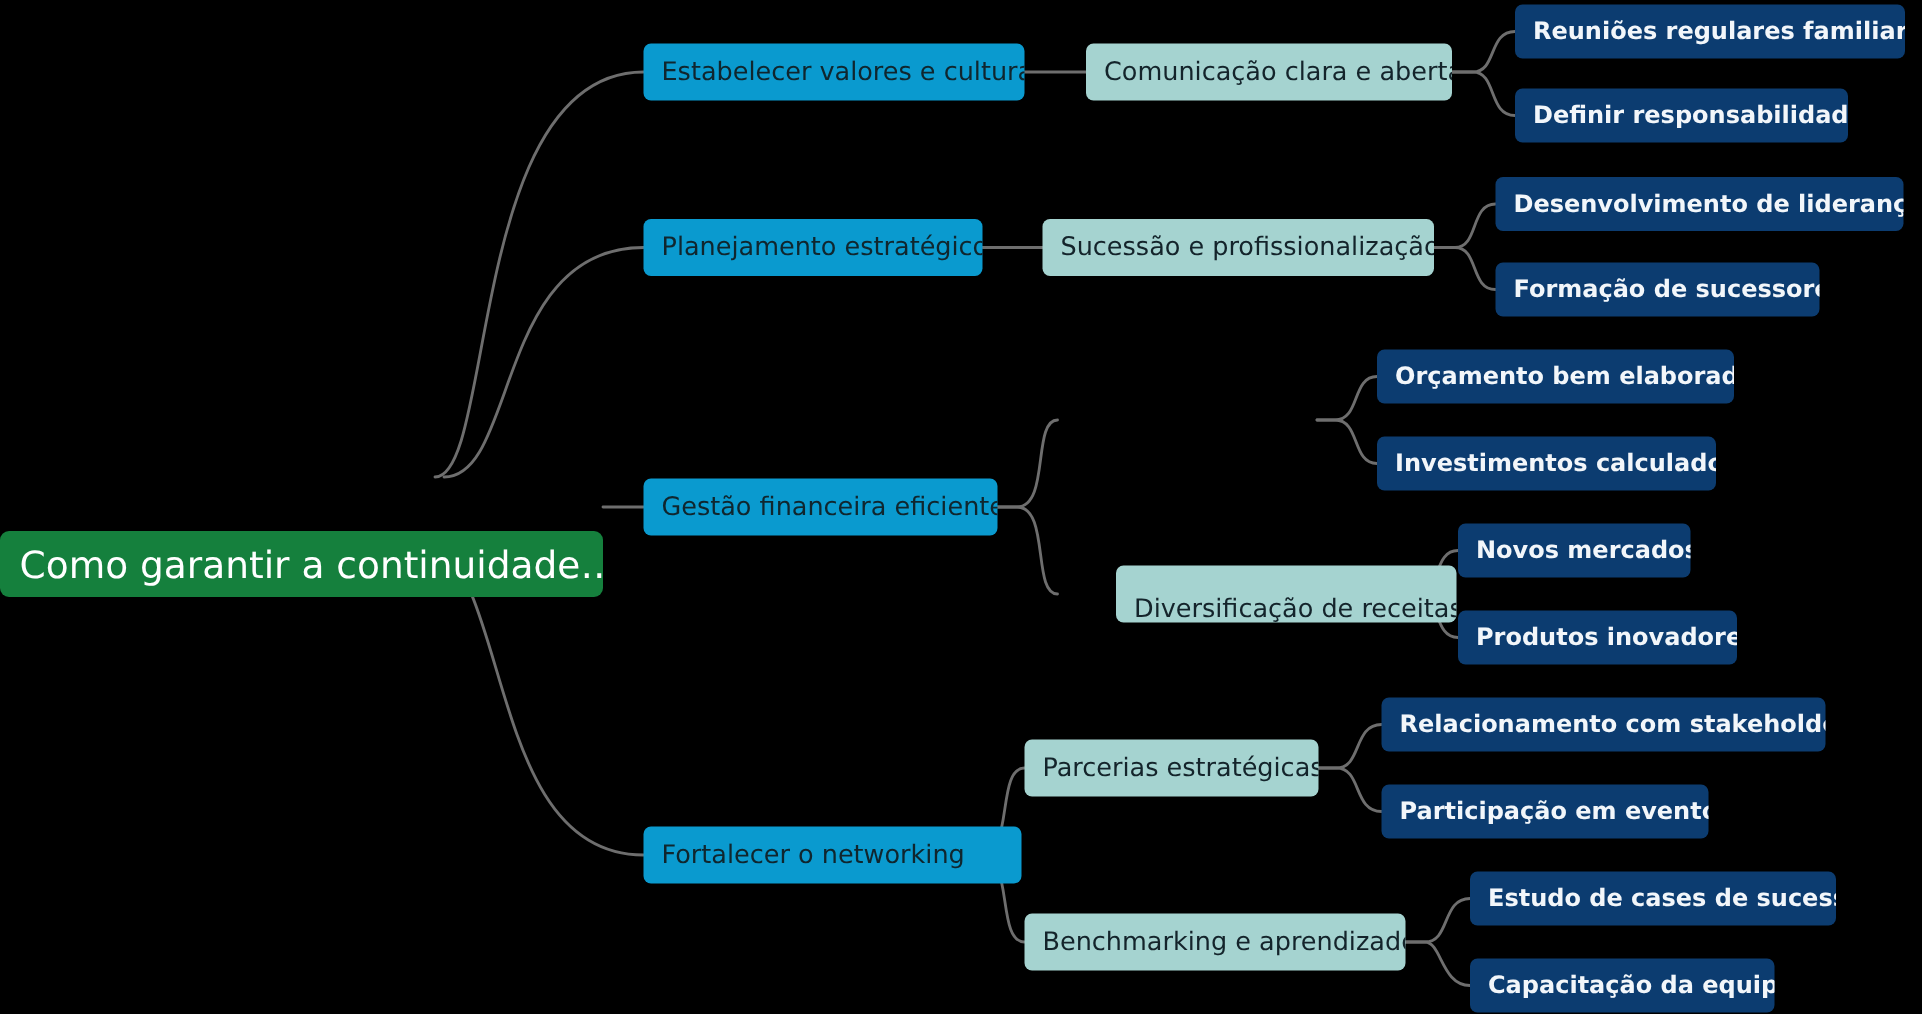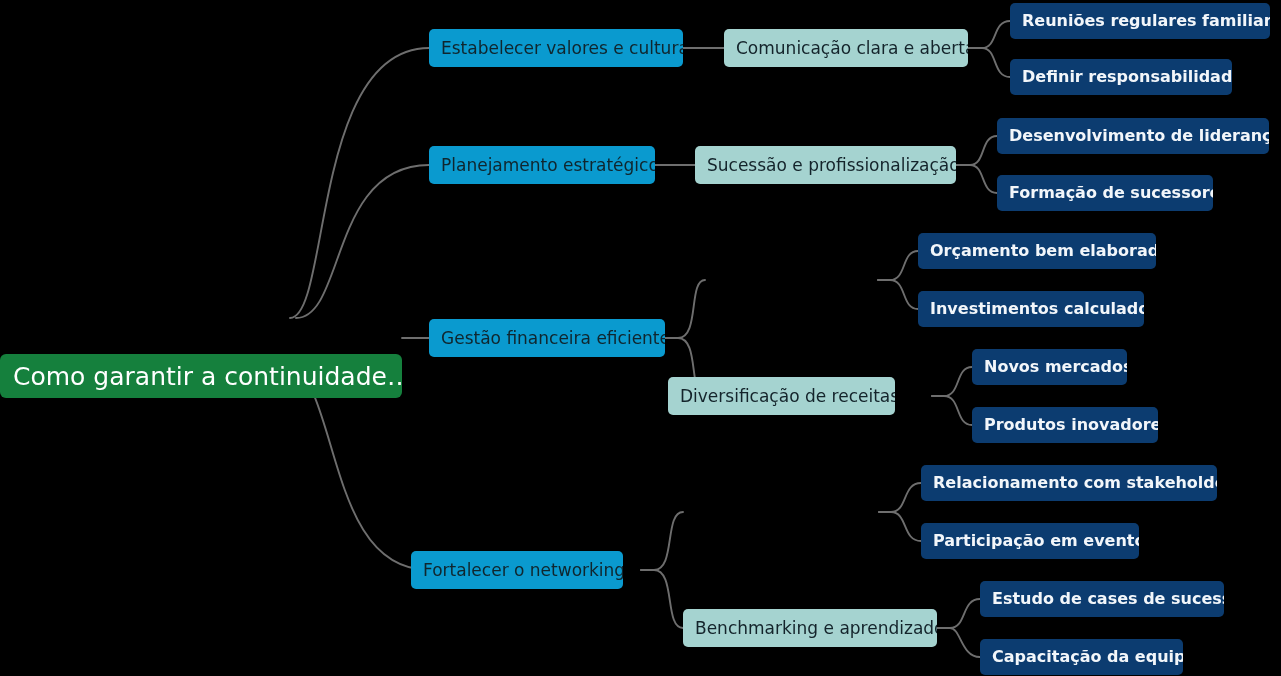--- a/index.html
+++ b/index.html
@@ -142,32 +142,35 @@
 
   <div class="node lvl1" style="left:429px; top:319px; width:236px; height:38px;">
     <span class="node-label">Gestão financeira eficiente</span>
   </div>
   <div class="node lvl3" style="left:918px; top:233px; width:238px; height:36px;">
     <span class="node-label">Orçamento bem elaborado</span>
   </div>
   <div class="node lvl3" style="left:918px; top:291px; width:226px; height:36px;">
     <span class="node-label">Investimentos calculados</span>
   </div>
-  <div class="node lvl2" style="left:668px; top:377px; width:227px; height:38px;">
+  <div class="node lvl2" style="left:744px; top:377px; width:227px; height:38px;align-items:flex-end;">
     <span class="node-label">Diversificação de receitas</span>
   </div>
   <div class="node lvl3" style="left:972px; top:349px; width:155px; height:36px;">
     <span class="node-label">Novos mercados</span>
   </div>
   <div class="node lvl3" style="left:972px; top:407px; width:186px; height:36px;">
     <span class="node-label">Produtos inovadores</span>
   </div>
 
-  <div class="node lvl1" style="left:411px; top:551px; width:212px; height:38px;justify-content:center;">
+  <div class="node lvl1" style="left:429px; top:551px; width:252px; height:38px;justify-content:center;">
     <span class="node-label">Fortalecer o networking</span>
+  </div>
+  <div class="node lvl2" style="left:683px; top:493px; width:196px; height:38px;">
+    <span class="node-label">Parcerias estratégicas</span>
   </div>
   <div class="node lvl3" style="left:921px; top:465px; width:296px; height:36px;">
     <span class="node-label">Relacionamento com stakeholders</span>
   </div>
   <div class="node lvl3" style="left:921px; top:523px; width:218px; height:36px;">
     <span class="node-label">Participação em eventos</span>
   </div>
   <div class="node lvl2" style="left:683px; top:609px; width:254px; height:38px;">
     <span class="node-label">Benchmarking e aprendizado</span>
   </div>

